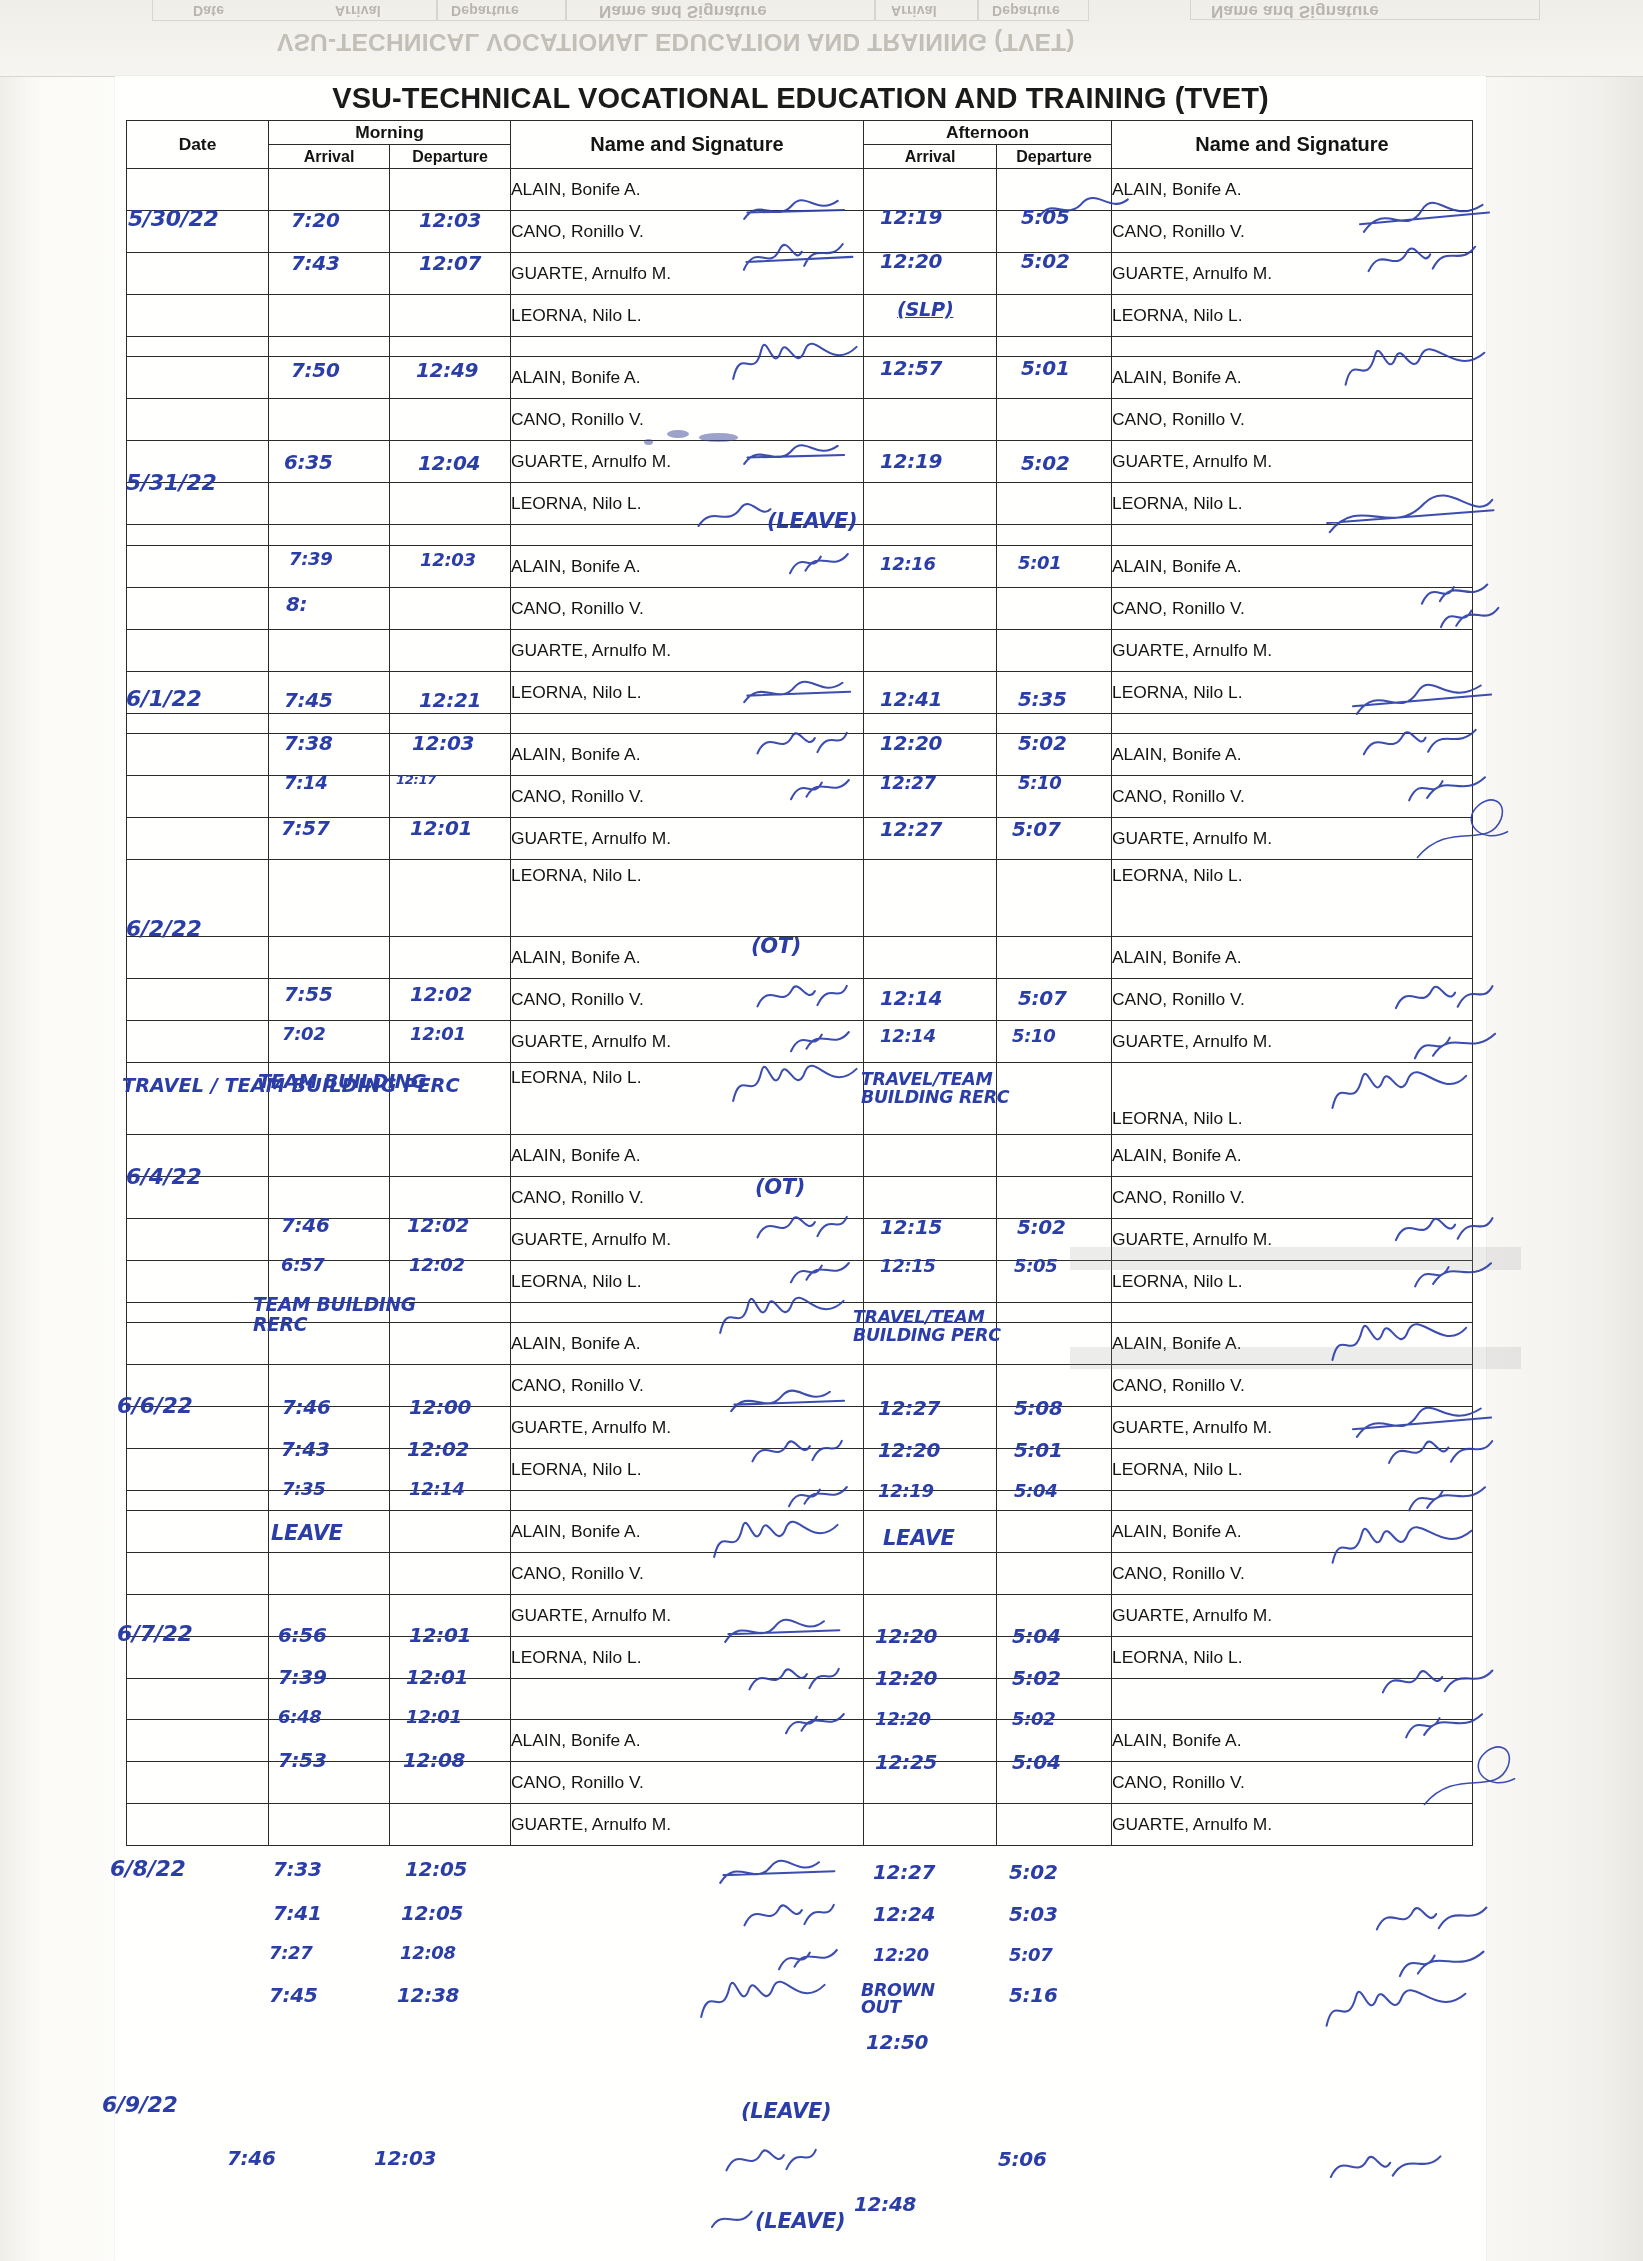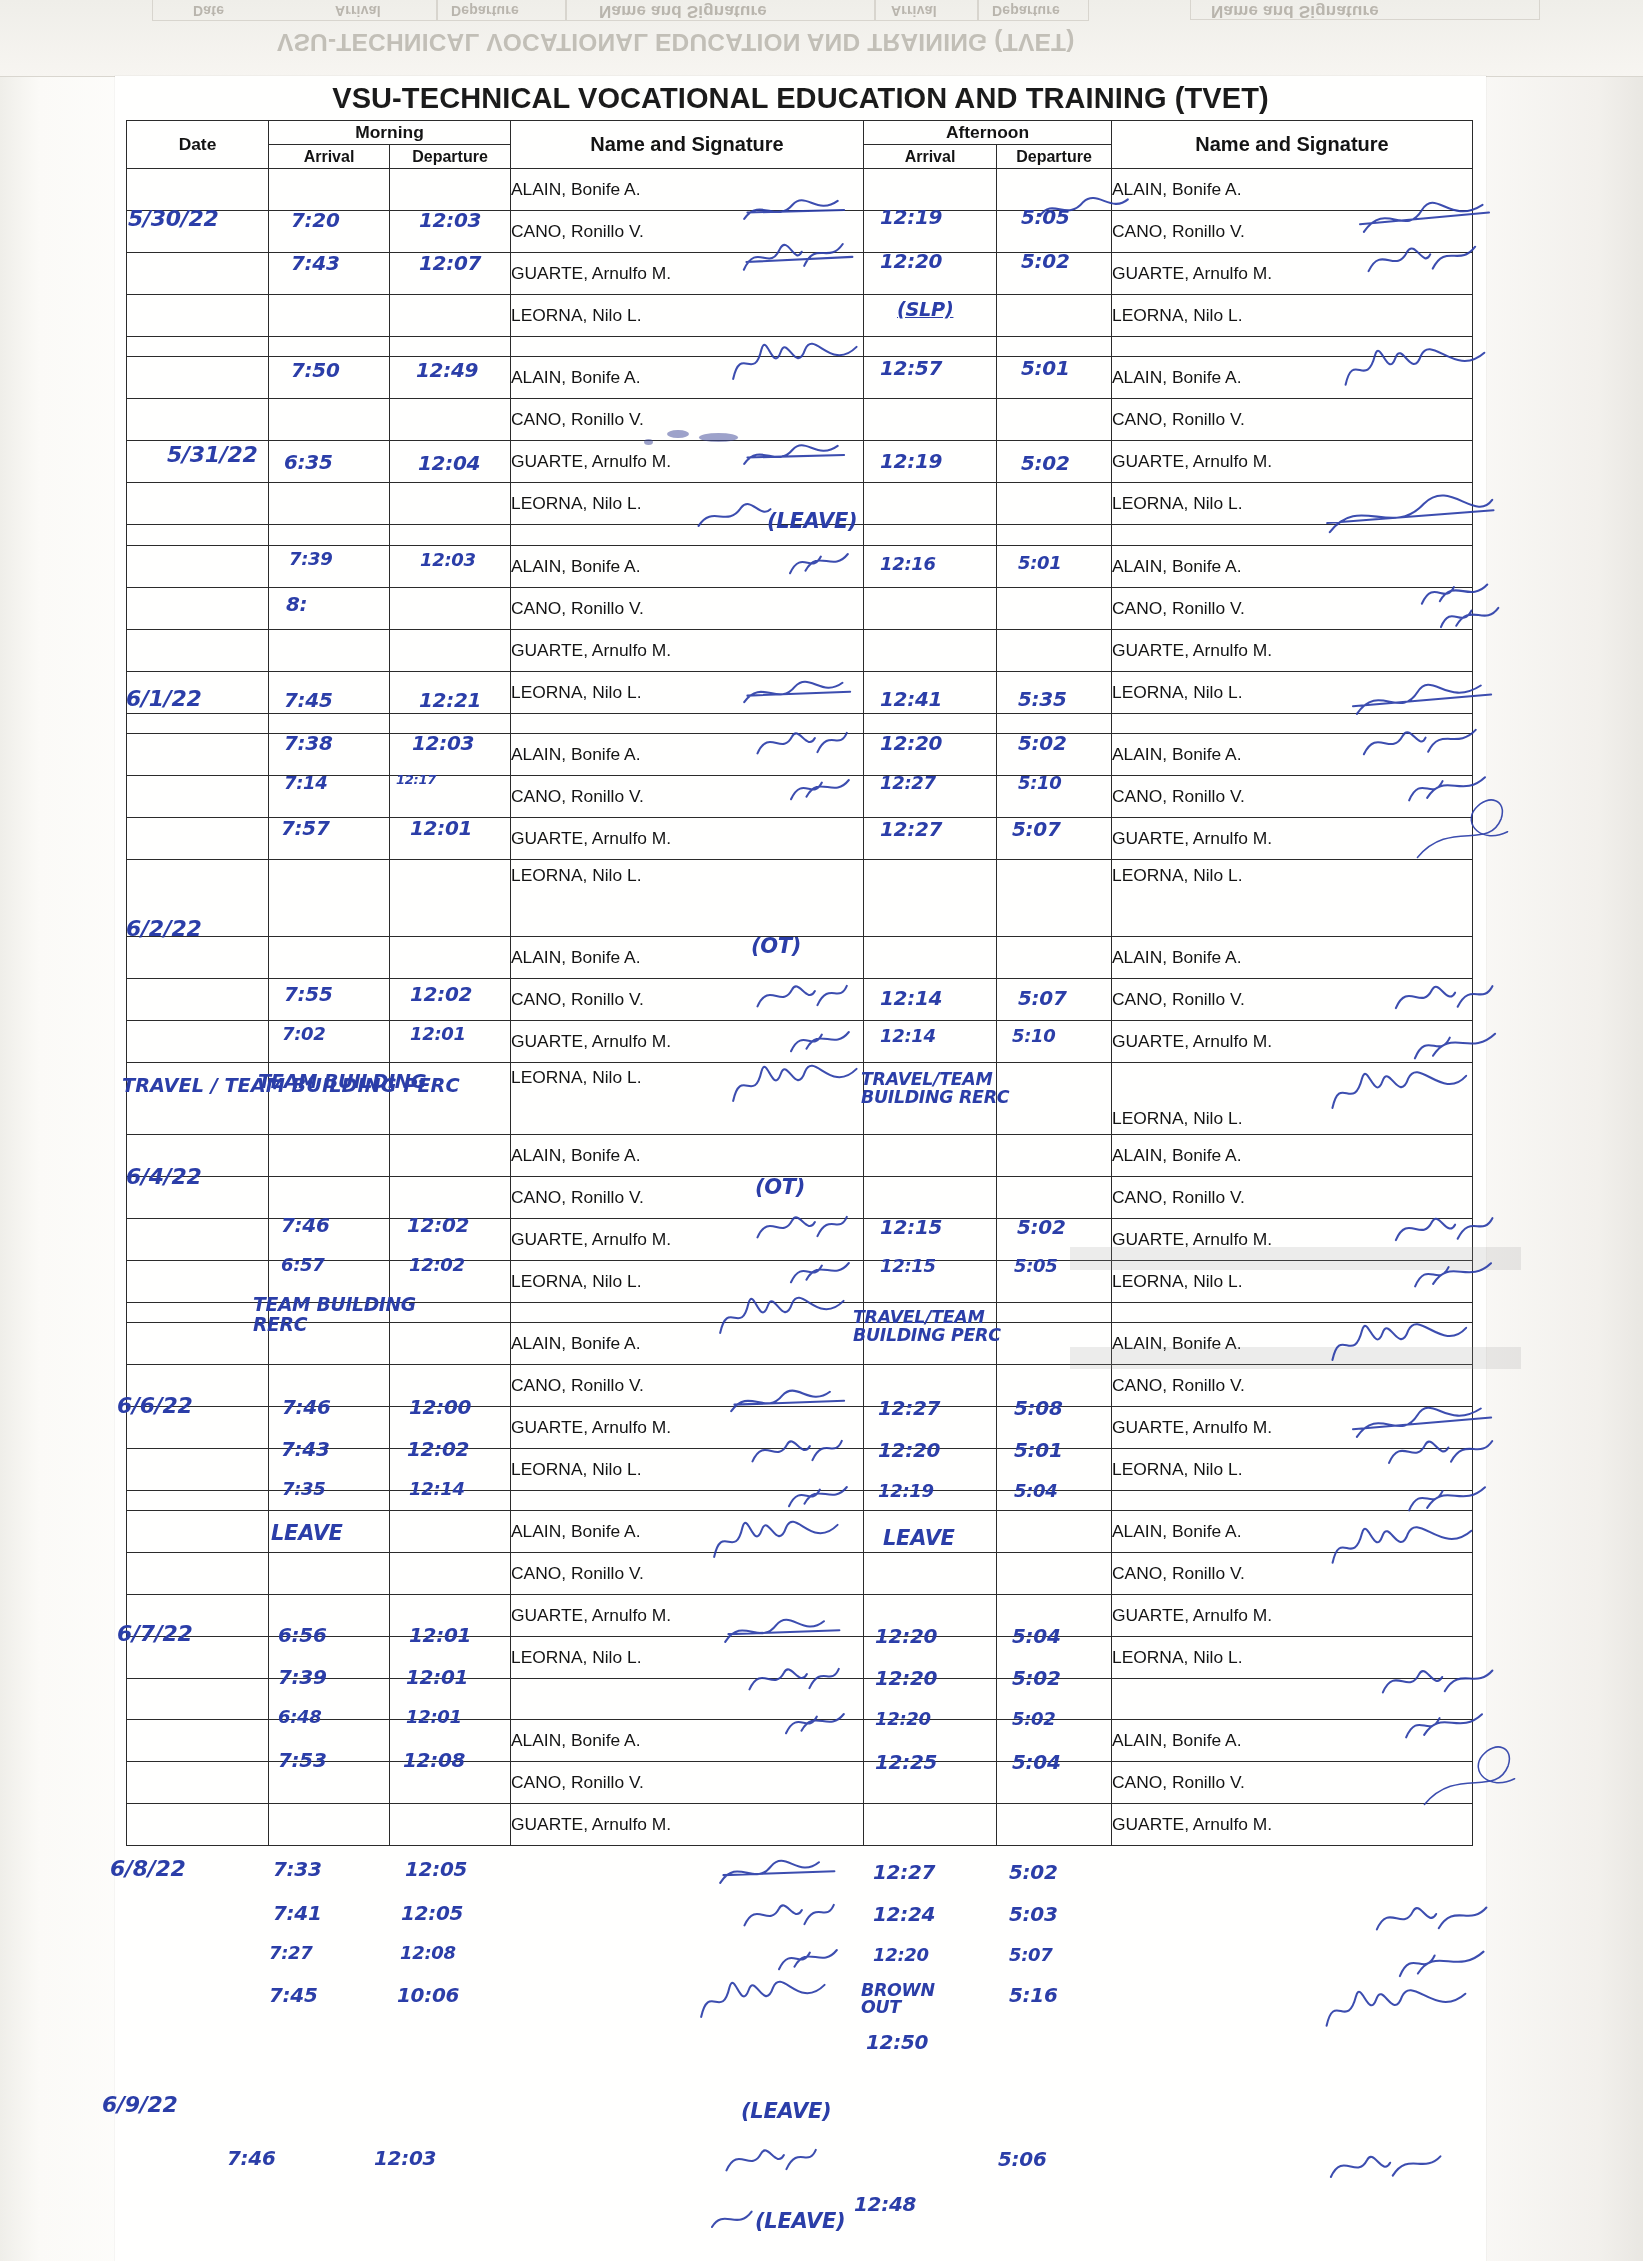--- a/index.html
+++ b/index.html
@@ -559,21 +559,21 @@
   <svg class="sig" style="left:728px;top:335px;width:135px;height:52px;" viewBox="0 0 210 80" width="135" height="52">
       <path class="sigpath" d="M8,68 C20,14 40,74 52,22 C60,-6 70,60 82,26 C92,-2 106,62 120,22 C134,-10 160,58 200,18"></path>
     </svg>
   <svg class="sig" style="left:1340px;top:340px;width:148px;height:55px;" viewBox="0 0 230 86" width="148" height="55">
       <path class="sigpath" d="M8,70 C20,16 40,78 54,24 C62,-4 74,62 86,28 C96,0 112,64 126,24 C142,-10 180,60 225,20"></path>
     </svg>
   <div class="smudge" style="left:644px;top:439px;width:9px;height:5.8px;"></div>
   <div class="smudge" style="left:667px;top:430px;width:22px;height:8.4px;"></div>
   <div class="smudge" style="left:699px;top:433px;width:39px;height:9px;"></div>
 
-  <span class="hw d" style="left:126px;top:442px;padding-left:41px;">5/31/22</span>
+  <span class="hw d" style="left:126px;top:470px;">5/31/22</span>
   <span class="hw t" style="left:284px;top:450px;">6:35</span>
   <span class="hw t" style="left:418px;top:451px;">12:04</span>
   <span class="hw t" style="left:880px;top:449px;">12:19</span>
   <span class="hw t" style="left:1021px;top:451px;">5:02</span>
   <svg class="sig" style="left:741px;top:438px;width:116px;height:39px;" viewBox="0 0 180 60" width="116" height="39">
       <path class="sigpath" d="M5,40 C30,5 55,48 80,18 C100,-4 118,35 150,12 M10,30 L160,26"></path>
     </svg>
 
   <span class="hw lg" style="left:767px;top:509px;">(LEAVE)</span>
   <svg class="sig" style="left:696px;top:500px;width:77px;height:35px;" viewBox="0 0 120 54" width="77" height="35">
@@ -819,21 +819,21 @@
   <span class="hw t" style="left:873px;top:1944px;font-size:18px;">12:20</span>
   <span class="hw t" style="left:1009px;top:1944px;font-size:18px;">5:07</span>
   <svg class="sig" style="left:775px;top:1941px;width:71px;height:36px;" viewBox="0 0 110 56" width="71" height="36">
       <path class="sigpath" d="M6,44 C24,6 40,46 54,18 M30,40 C50,4 72,44 96,14"></path>
     </svg>
   <svg class="sig" style="left:1396px;top:1940px;width:103px;height:49px;" viewBox="0 0 160 76" width="103" height="49">
       <path class="sigpath" d="M6,56 C24,12 44,58 60,24 M34,52 C62,8 94,56 136,18"></path>
     </svg>
 
   <span class="hw t" style="left:269px;top:1983px;">7:45</span>
-  <span class="hw t" style="left:397px;top:1983px;">10:06</span>
+  <span class="hw t" style="left:397px;top:1983px;">12:38</span>
   <span class="hw note" style="left:861px;top:1982px;font-size:17.4px;white-space:normal;width:90px;line-height:1;">BROWN OUT</span>
   <span class="hw t" style="left:1009px;top:1983px;">5:16</span>
   <span class="hw t" style="left:866px;top:2030px;">12:50</span>
   <svg class="sig" style="left:696px;top:1973px;width:135px;height:52px;" viewBox="0 0 210 80" width="135" height="52">
       <path class="sigpath" d="M8,68 C20,14 40,74 52,22 C60,-6 70,60 82,26 C92,-2 106,62 120,22 C134,-10 160,58 200,18"></path>
     </svg>
   <svg class="sig" style="left:1321px;top:1981px;width:148px;height:55px;" viewBox="0 0 230 86" width="148" height="55">
       <path class="sigpath" d="M8,70 C20,16 40,78 54,24 C62,-4 74,62 86,28 C96,0 112,64 126,24 C142,-10 180,60 225,20"></path>
     </svg>
 

